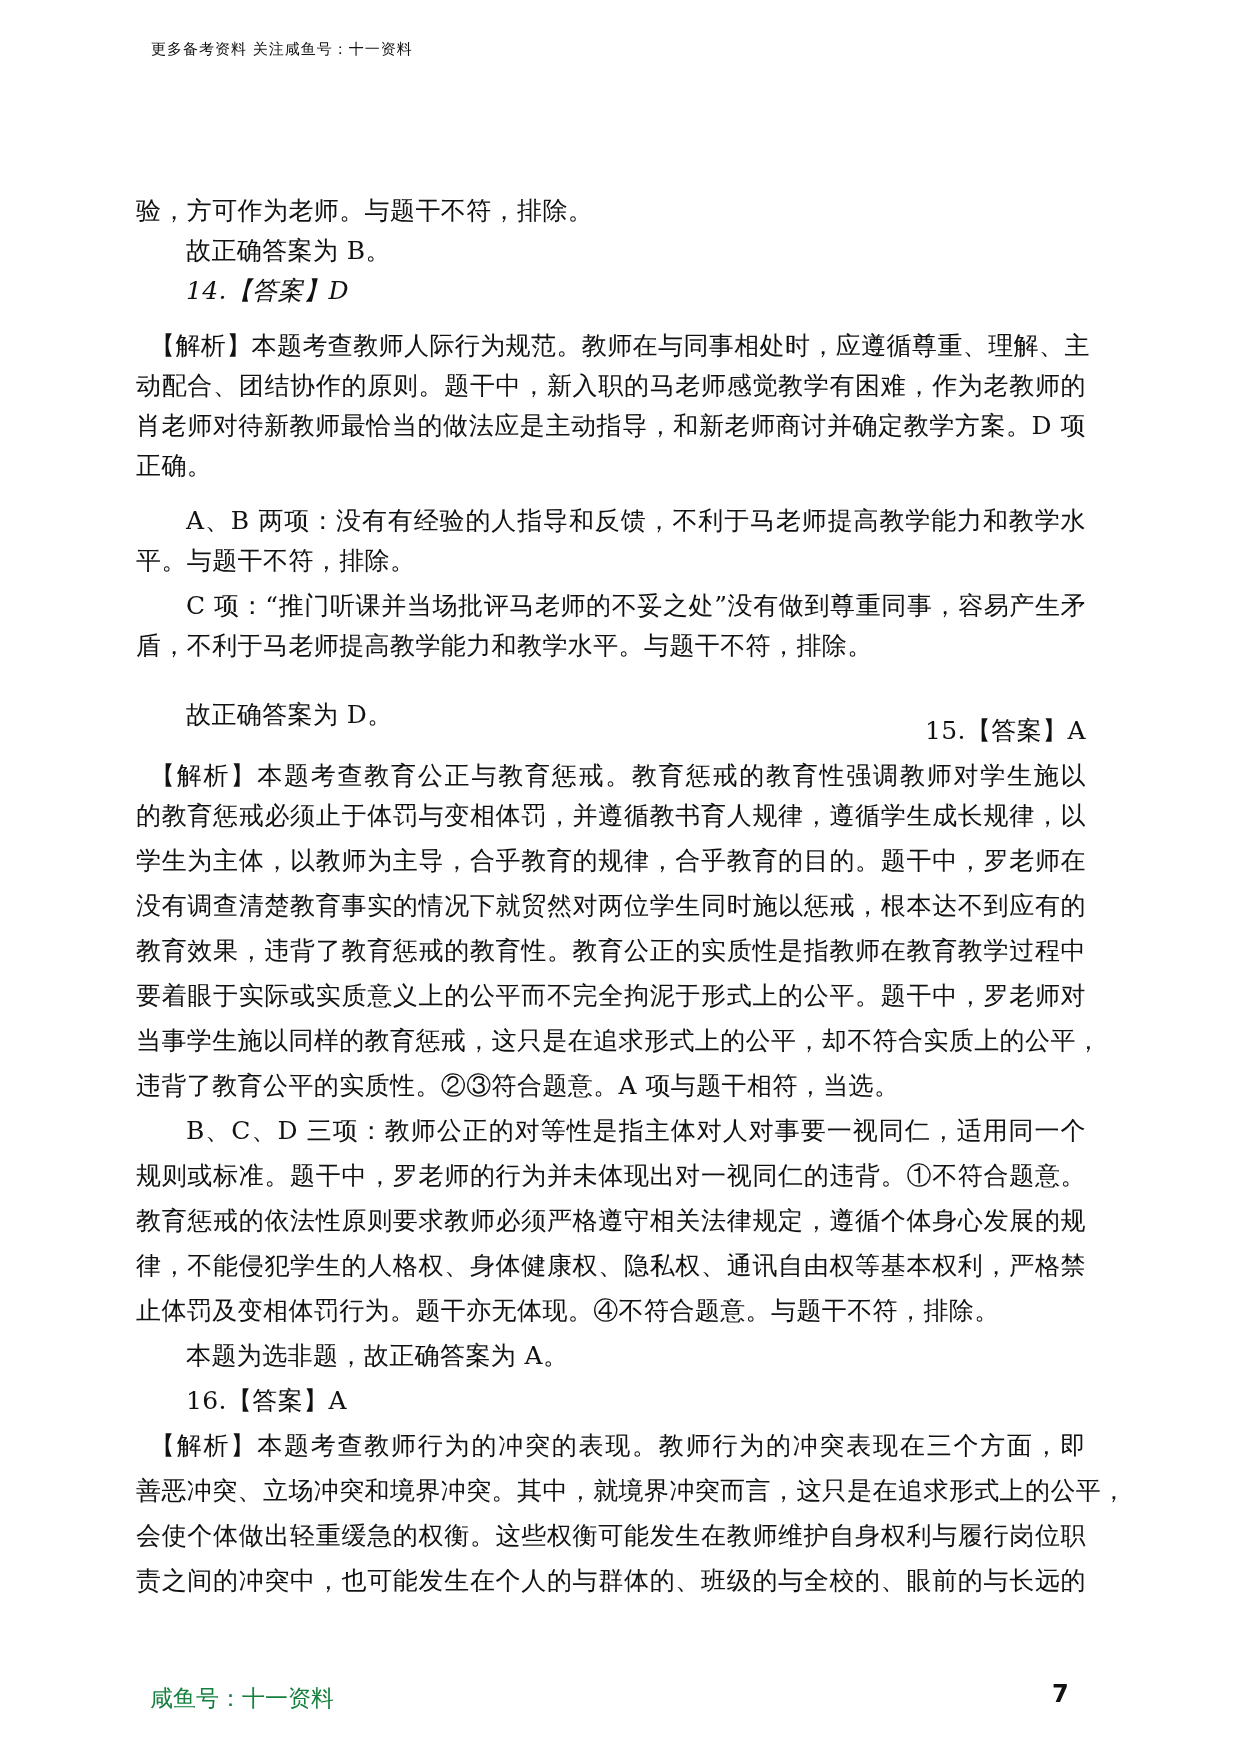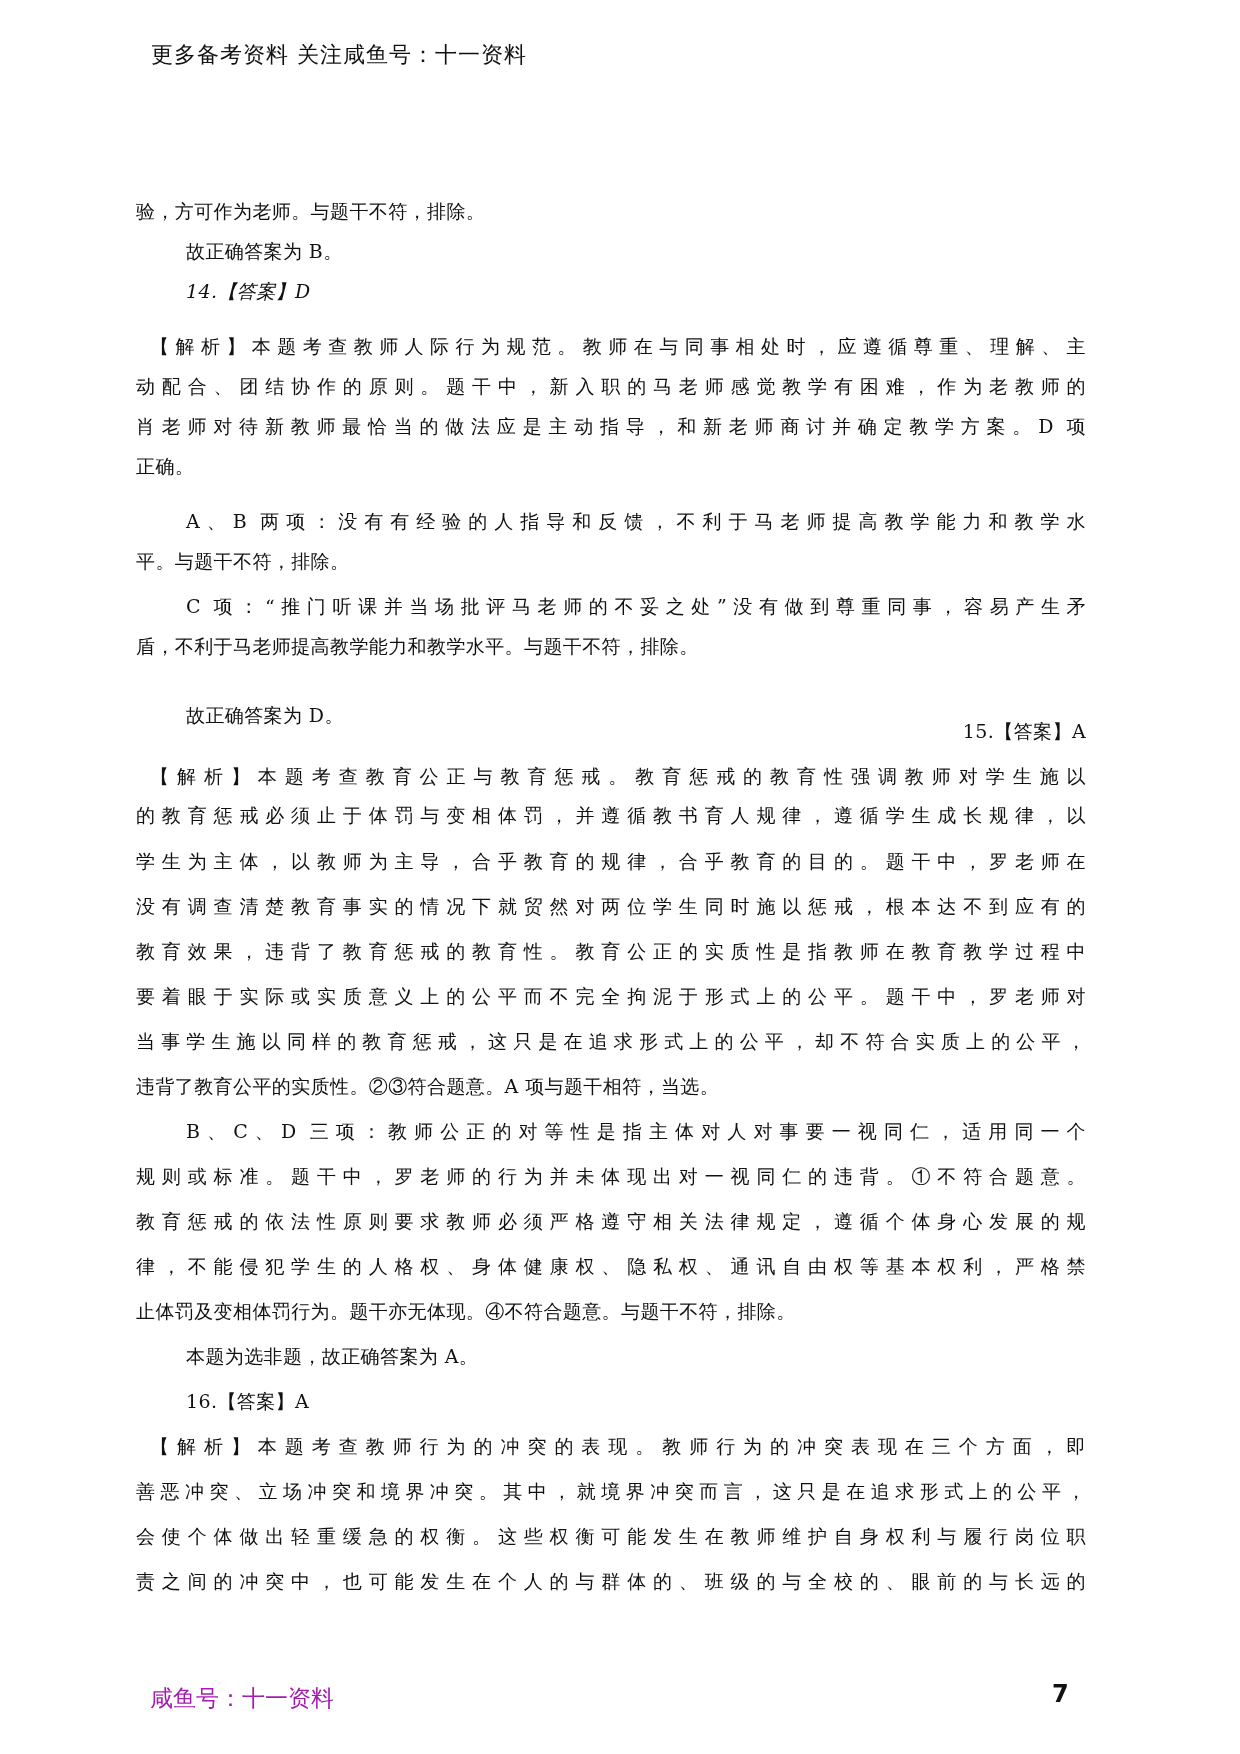--- a/index.html
+++ b/index.html
@@ -3,32 +3,32 @@
 <meta charset="utf-8">
 <style>
   html, body { margin: 0; padding: 0; }
   body {
     width: 1240px; height: 1754px; background: #ffffff; position: relative; overflow: hidden;
     font-family: "DejaVu Serif", "Liberation Serif", serif; color: #111111;
   }
   .header {
     position: absolute; left: 151px; top: 40px;
     font-family: "DejaVu Sans", "Liberation Sans", sans-serif;
-    font-size: 22px; letter-spacing: 1px; color: #111;
+    font-size: 15px; letter-spacing: 1px; color: #111;
   }
   .line {
     position: absolute; left: 136px; width: 950px; height: 40px;
-    font-size: 19px; line-height: 40px; white-space: nowrap; letter-spacing: 0.4px;
+    font-size: 25px; line-height: 40px; white-space: nowrap; letter-spacing: 0.4px;
   }
   .line.justify { text-align: justify; text-align-last: justify; }
   .line.indent { left: 186px; width: 900px; }
   .footer-left {
     position: absolute; left: 150px; top: 1683px;
     font-family: "DejaVu Sans", "Liberation Sans", sans-serif;
-    font-size: 23px; color: #a21caf;
+    font-size: 23px; color: #15803d;
   }
   .page-number {
     position: absolute; left: 1052px; top: 1680px;
     font-family: "DejaVu Sans", "Liberation Sans", sans-serif;
     font-size: 24px; font-weight: bold; color: #111;
   }
 </style>
 </head>
 <body>
 

